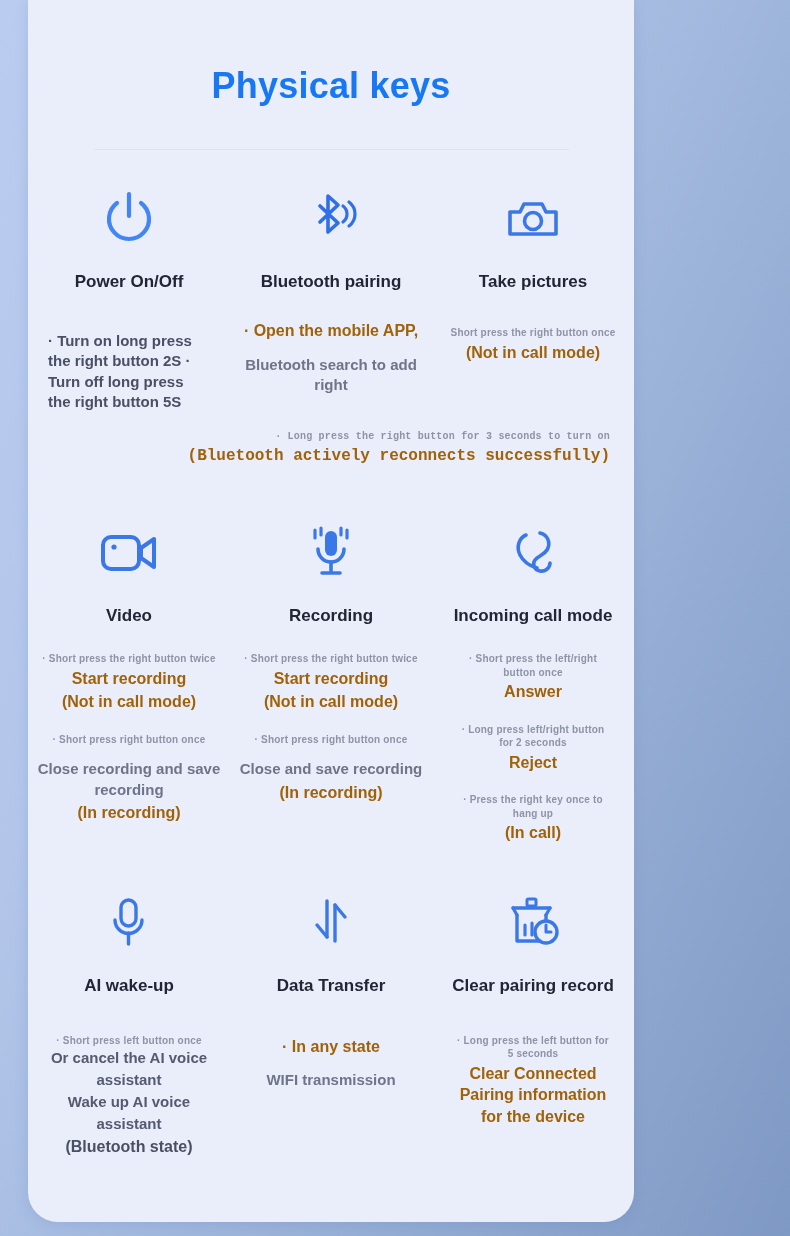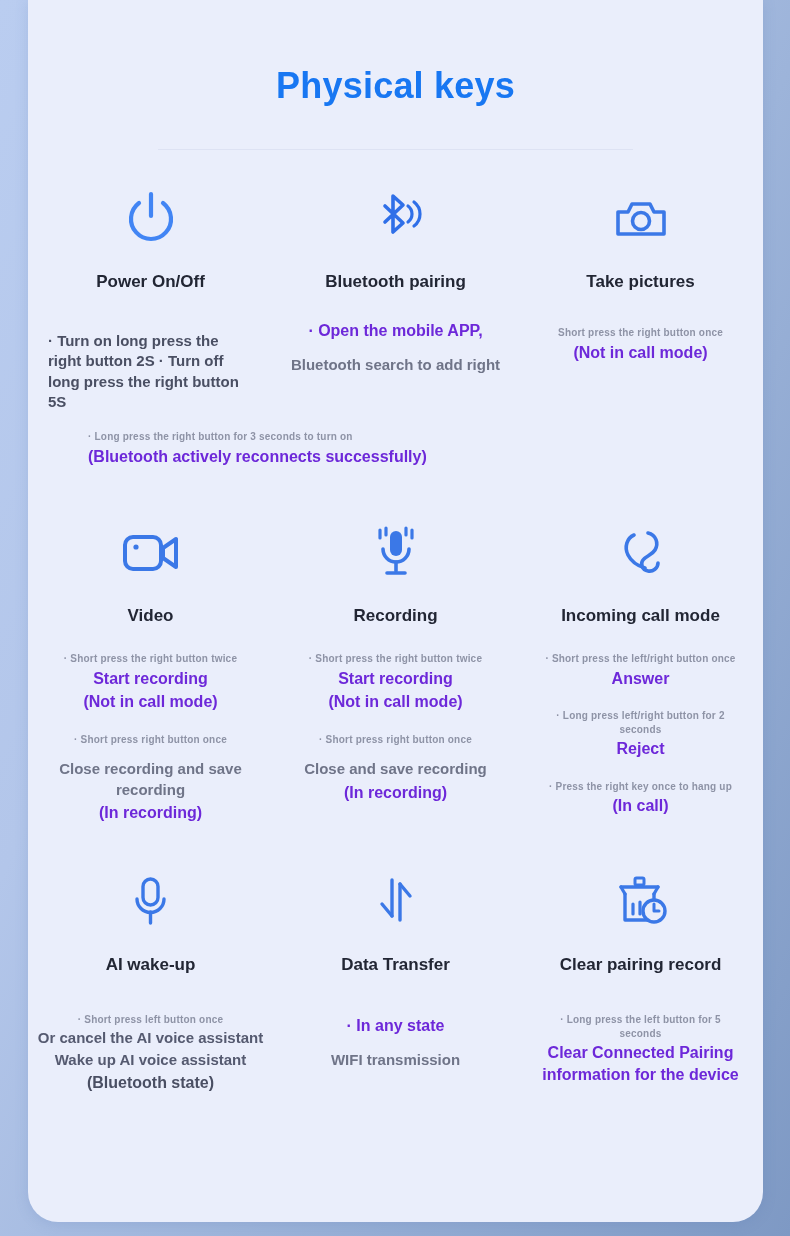--- a/index.html
+++ b/index.html
@@ -16,21 +16,21 @@
   }
   #backdrop {
     position: absolute;
     inset: 0;
     background: linear-gradient(115deg, #bacdf0 0%, #b3c6ea 30%, #9db4da 60%, #7e99c4 100%);
   }
   #card {
     position: absolute;
     left: 28px;
     top: 0;
-    width: 735px;
+    width: 606px;
     height: 1222px;
     background: #eaeefb;
     border-bottom-left-radius: 30px;
     border-bottom-right-radius: 30px;
     box-shadow: 0 2px 14px rgba(80,110,170,0.18);
     overflow: hidden;
   }
   #page-title {
     text-align: center;
     color: #1877f2;
@@ -87,40 +87,41 @@
   .d-mid {
     font-size: 15px;
     font-weight: bold;
     color: #6f7488;
     line-height: 1.35;
     margin-top: 13px;
   }
   .d-big {
     font-size: 16px;
     font-weight: bold;
-    color: #6d28d9;
+    color: #a16207;
     line-height: 1.35;
     margin-top: 2px;
   }
   .d-dark {
     color: #4a4f63;
   }
   .d-strong {
     font-size: 15px;
     font-weight: bold;
     color: #555a70;
     line-height: 1.45;
   }
   #row1 { margin-top: 38px; }
   #row2 { margin-top: 55px; }
   #row3 { margin-top: 48px; }
   #bt-wide {
-    text-align: left;
+    text-align: right;
     margin-top: 18px;
-    padding: 0 60px;
+    padding: 0 24px;
+    font-family: Liberation Mono, monospace;
   }
   svg { display: block; }
 </style>
 </head>
 <body>
 
 <div id="backdrop"></div>
 
 <div id="card">
 

